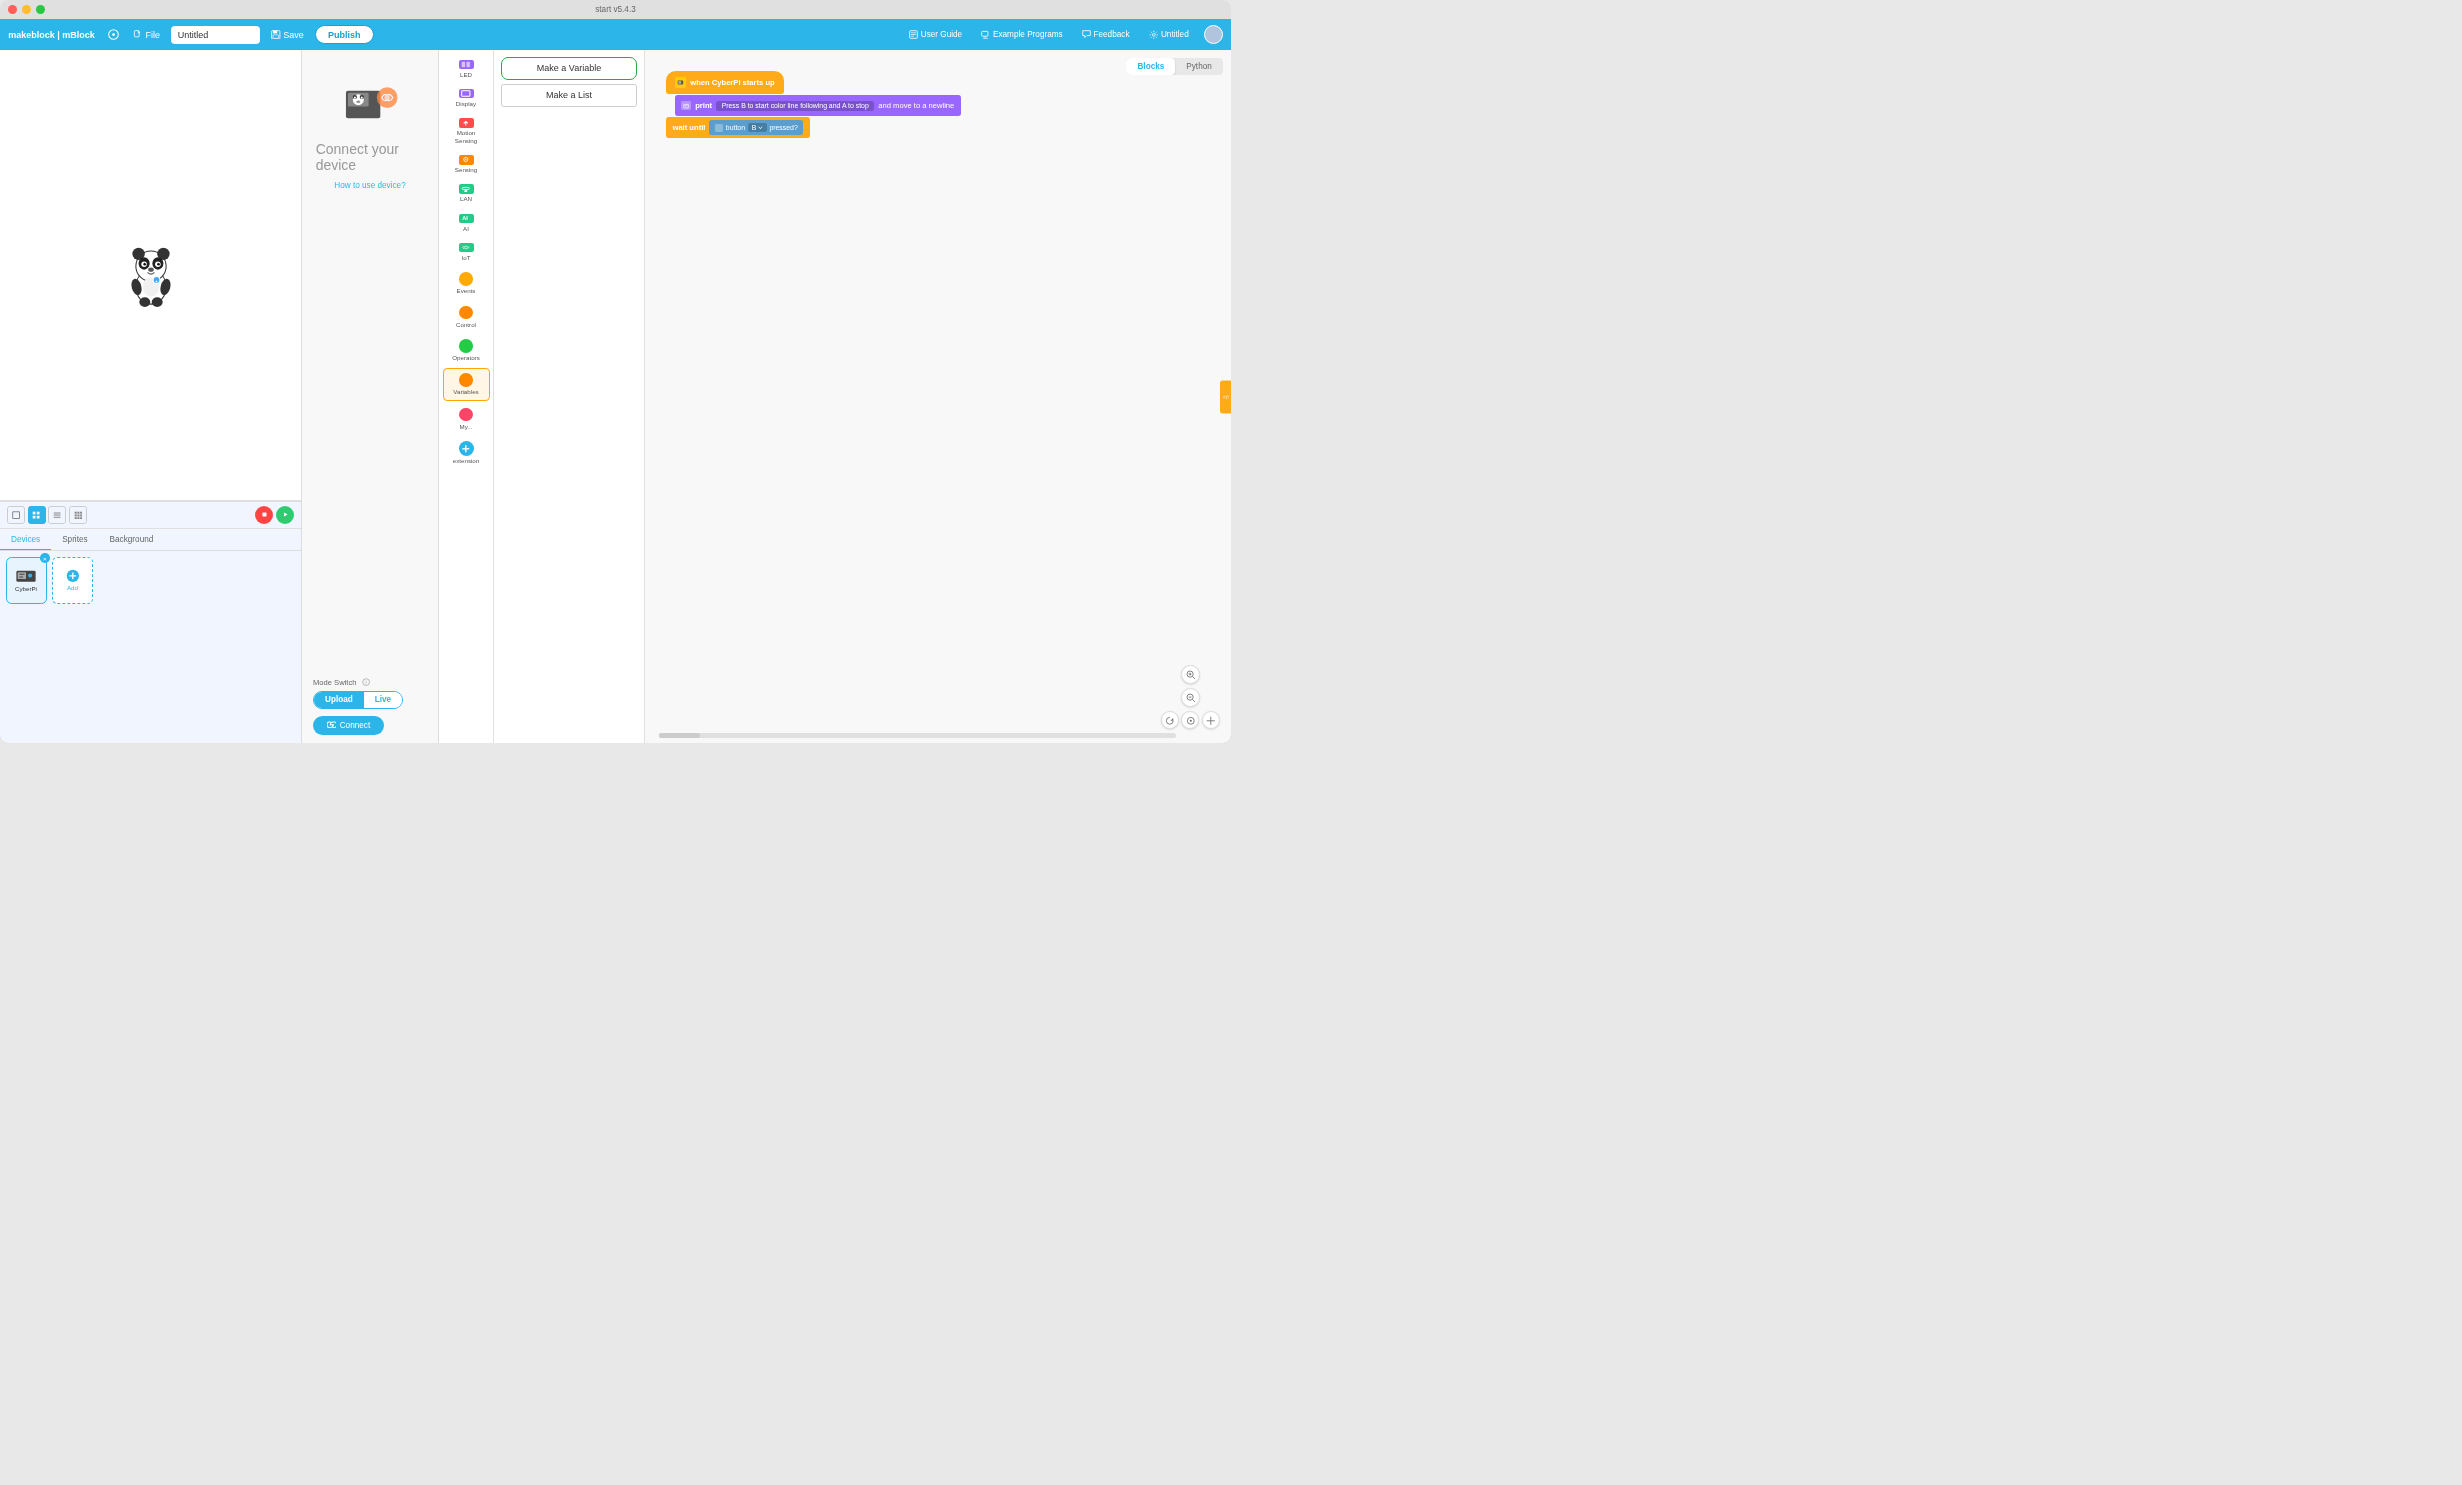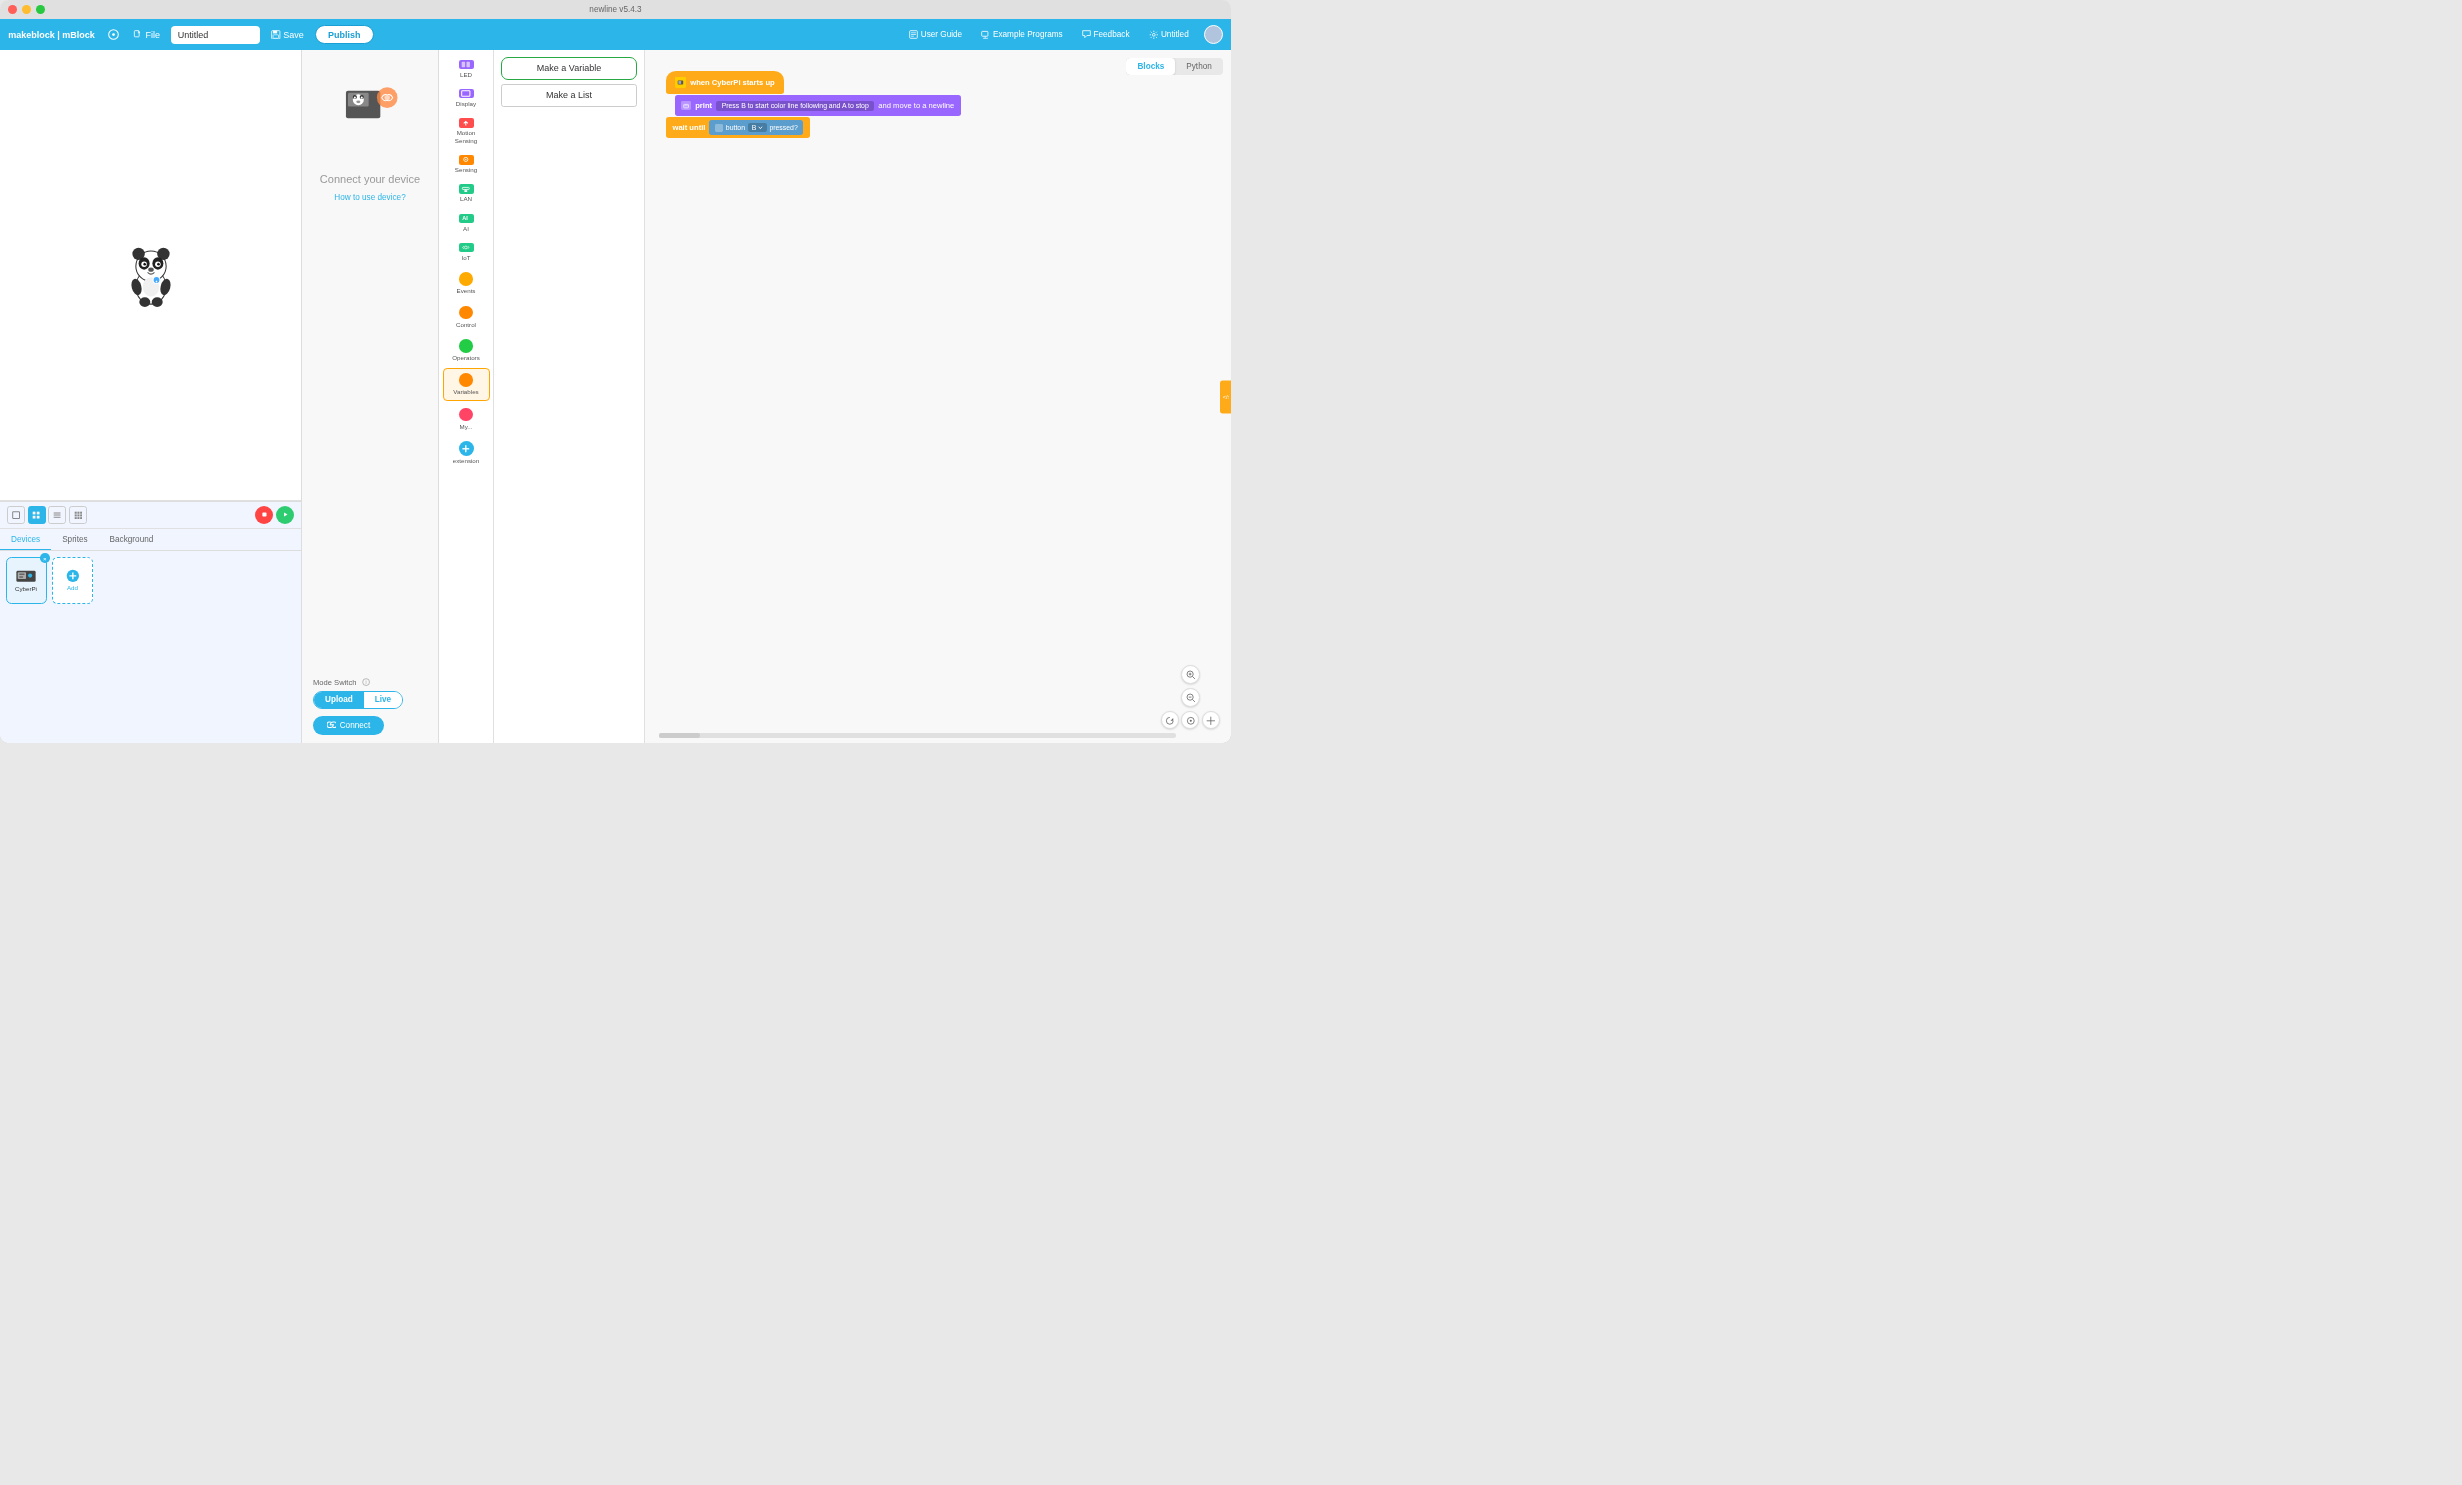--- a/index.html
+++ b/index.html
@@ -327,23 +327,22 @@
       justify-content: flex-start;
       gap: 8.2px;
     }
     .device-image-area {
       display: flex;
       align-items: center;
       justify-content: center;
       margin-top: 13.7px;
     }
     .connect-text {
-      font-size: 11px;
+      font-size: 14px;
       color: #999;
-      margin-top: 32px;
     }
     .how-to-link {
       font-size: 8.2px;
       color: #2bb5e8;
       cursor: pointer;
       text-decoration: none;
     }
     .mode-label {
       font-size: 7.6px;
       color: #666;
@@ -545,21 +544,21 @@
 <body>
 
 <div class="window">
 
   <div class="title-bar">
     <div class="traffic-lights">
       <div class="traffic-light tl-red"></div>
       <div class="traffic-light tl-yellow"></div>
       <div class="traffic-light tl-green"></div>
     </div>
-    <span class="title-text">newline v5.4.3</span>
+    <span class="title-text">start v5.4.3</span>
   </div>
 
   <div class="toolbar">
     <span class="brand">
       <span style="font-size:9px;color:white;font-weight:600;">makeblock | mBlock</span>
     </span>
     <button class="toolbar-icon-btn">
       <svg width="11" height="11" viewBox="0 0 16 16" fill="white">
           <circle cx="8" cy="8" r="7" fill="none" stroke="white" stroke-width="1.5"></circle>
           <circle cx="8" cy="8" r="2" fill="white"></circle>

